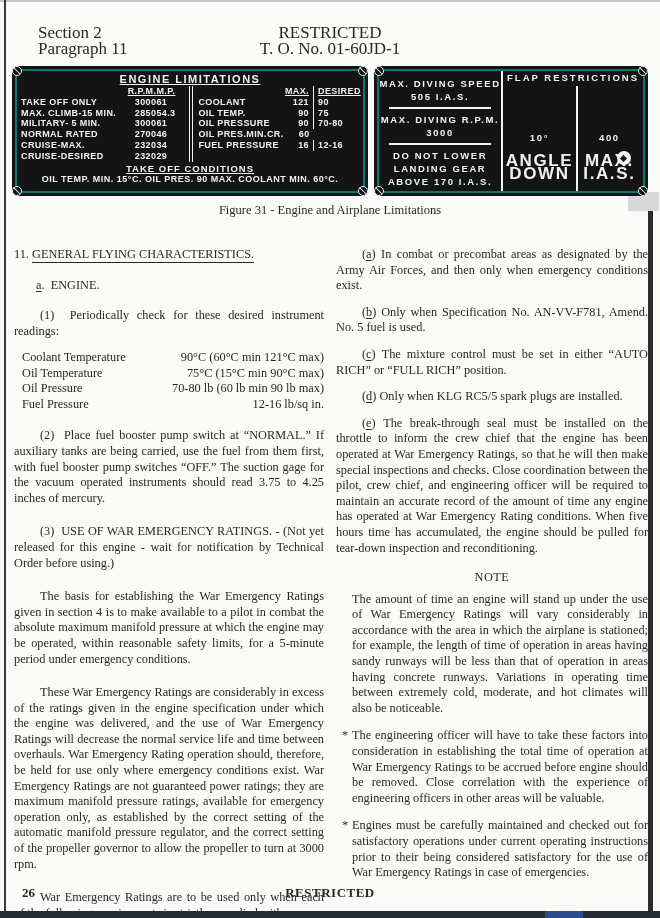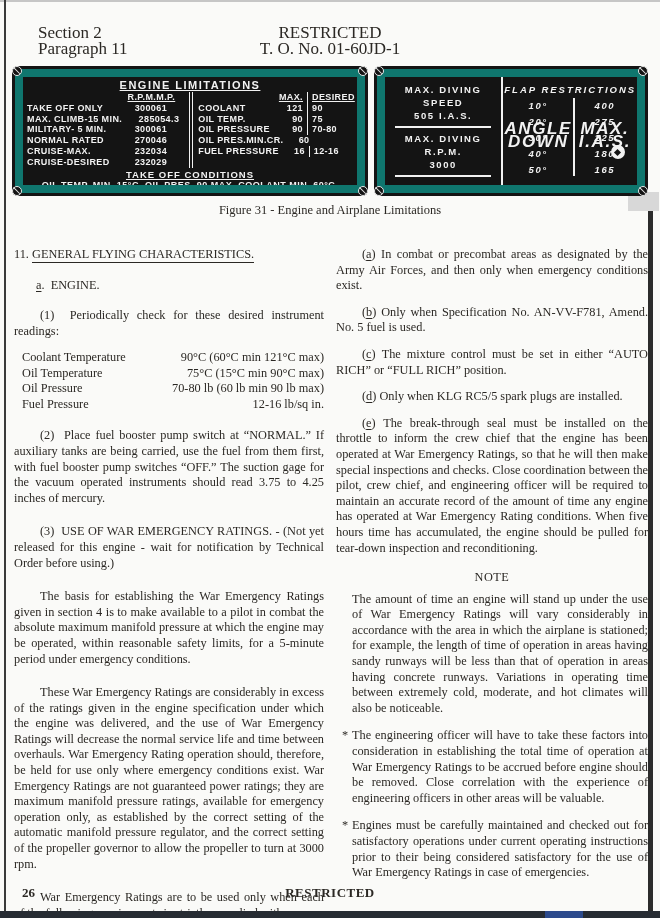--- a/index.html
+++ b/index.html
@@ -17,21 +17,21 @@
   .bottom-bar-accent{position:absolute;left:545px;bottom:0;width:38px;height:7px;background:#2c4a8c;}
 
   
   .hdr{position:absolute;top:25px;left:0;width:100%;font-size:17px;line-height:16px;}
   .hdr-left{position:absolute;left:38px;top:0;}
   .hdr-center{position:absolute;left:0;width:100%;text-align:center;top:0;}
 
   
   .placard{position:absolute;top:66px;background:#141414;border-radius:6px;padding:3px;box-sizing:border-box;
     font-family:"Liberation Sans","DejaVu Sans",sans-serif;color:#f2f2f2;font-weight:bold;}
-  .placard-inner{border:8px solid #0f766e;border-radius:3px;height:100%;box-sizing:border-box;overflow:hidden;}
+  .placard-inner{border:2px solid #0f766e;border-radius:3px;height:100%;box-sizing:border-box;overflow:hidden;}
   #engine-placard{left:12px;width:356px;height:130px;}
   #diving-placard{left:374px;width:274px;height:130px;border-radius:7px;}
 
   .eng-title{text-align:center;font-size:11px;letter-spacing:1.5px;text-decoration:underline;padding-top:2px;line-height:13px;}
   .eng-model-line{display:flex;justify-content:space-between;font-size:9.5px;letter-spacing:0.8px;padding:1px 10px 0 8px;line-height:12px;}
   .eng-halves{display:flex;padding:0 4px;}
   .eng-half{box-sizing:border-box;font-size:9px;letter-spacing:0.4px;}
   .eng-half.l{width:51%;border-right:4px double #f2f2f2;padding-right:3px;}
   .eng-half.r{width:49%;padding-left:5px;}
   .eng-row{display:grid;line-height:10.8px;}
@@ -43,28 +43,28 @@
   .eng-row .c3{text-align:left;padding-left:4px;}
   .eng-half.l .eng-row .c3{text-align:left;padding-left:0;}
   .eng-row .bar{border-left:1.5px solid #f2f2f2;}
   .eng-hdr .c2,.eng-hdr .c3{text-decoration:underline;}
   .eng-takeoff{text-align:center;font-size:9.5px;letter-spacing:1px;text-decoration:underline;line-height:11px;padding-top:1px;}
   .eng-bottom{text-align:center;font-size:9px;letter-spacing:0.5px;line-height:11px;white-space:nowrap;}
 
   .div-halves{display:flex;height:100%;}
   .div-left{width:47%;border-right:2px solid #f2f2f2;box-sizing:border-box;text-align:center;
     font-size:9.5px;letter-spacing:1.6px;line-height:13px;padding-top:6px;}
-  .div-right{width:53%;box-sizing:border-box;text-align:center;font-size:9.5px;letter-spacing:1.6px;position:relative;padding-top:6px;font-style:italic;}
+  .div-right{width:53%;box-sizing:border-box;text-align:center;font-size:9.5px;letter-spacing:1.6px;position:relative;}
   .div-rule{height:2px;background:#f2f2f2;margin:4px 10px;}
   .flap-title{letter-spacing:2px;line-height:13px;}
   .flap-grid{position:relative;margin-top:2px;}
   .flap-vline{position:absolute;left:52%;top:0;bottom:2px;width:2px;background:#f2f2f2;}
   .flap-row{display:grid;grid-template-columns:52% 48%;line-height:16px;}
   .flap-row.hdr{line-height:12.5px;margin-bottom:2px;}
-  .flap-row span{text-align:center;}
+  .flap-row span{text-align:center;margin-top:44px;}
 
   .screw{width:10px;height:10px;border:1.5px solid #e8e8e8;border-radius:50%;position:absolute;background:#141414;box-sizing:border-box;}
   .screw::after{content:"";position:absolute;left:-1px;top:3px;width:9px;height:1.4px;background:#e8e8e8;transform:rotate(45deg);}
   .screw.tl{top:0;left:0;} .screw.tr{top:0;right:0;} .screw.bl{bottom:0;left:0;} .screw.br{bottom:0;right:0;}
   .screw-big{position:absolute;right:12px;bottom:26px;width:14px;height:14px;background:#f2f2f2;border-radius:50%;}
   .screw-big::after{content:"";position:absolute;left:4.5px;top:4.5px;width:5px;height:5px;background:#141414;transform:rotate(45deg);}
 
   
   .caption{position:absolute;top:203px;left:0;width:100%;text-align:center;font-size:12.5px;}
 

